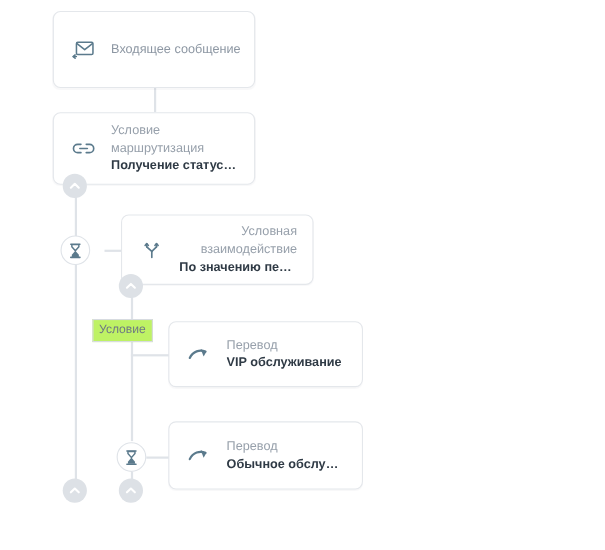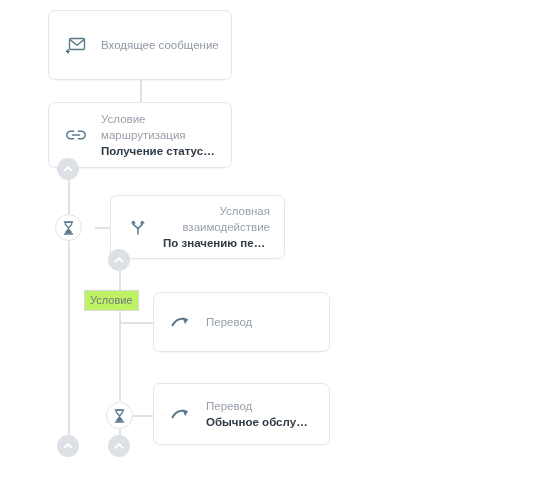--- a/index.html
+++ b/index.html
@@ -215,20 +215,21 @@
 
   <div class="node" style="left:153px; top:292px; width:177px; height:60px;">
     <span class="node-icon">
       <svg width="24" height="20" viewBox="0 0 24 20" fill="none">
         <path d="M3.5 13.4 C6.4 7.2 12.6 5.6 17.8 7.6" stroke="#5b7a8c" stroke-width="2" fill="none" stroke-linecap="round"></path>
         <path d="M13.4 5.2 L18.6 7.8 L16.1 12.2 Z" fill="#5b7a8c"></path>
       </svg>
     </span>
     <div class="node-text">
       <div class="node-sub">Перевод</div>
+      <div class="node-title">VIP обслуживание</div>
     </div>
   </div>
 
   <div class="node" style="left:153px; top:383px; width:177px; height:62px;">
     <span class="node-icon">
       <svg width="24" height="20" viewBox="0 0 24 20" fill="none">
         <path d="M3.5 13.4 C6.4 7.2 12.6 5.6 17.8 7.6" stroke="#5b7a8c" stroke-width="2" fill="none" stroke-linecap="round"></path>
         <path d="M13.4 5.2 L18.6 7.8 L16.1 12.2 Z" fill="#5b7a8c"></path>
       </svg>
     </span>

